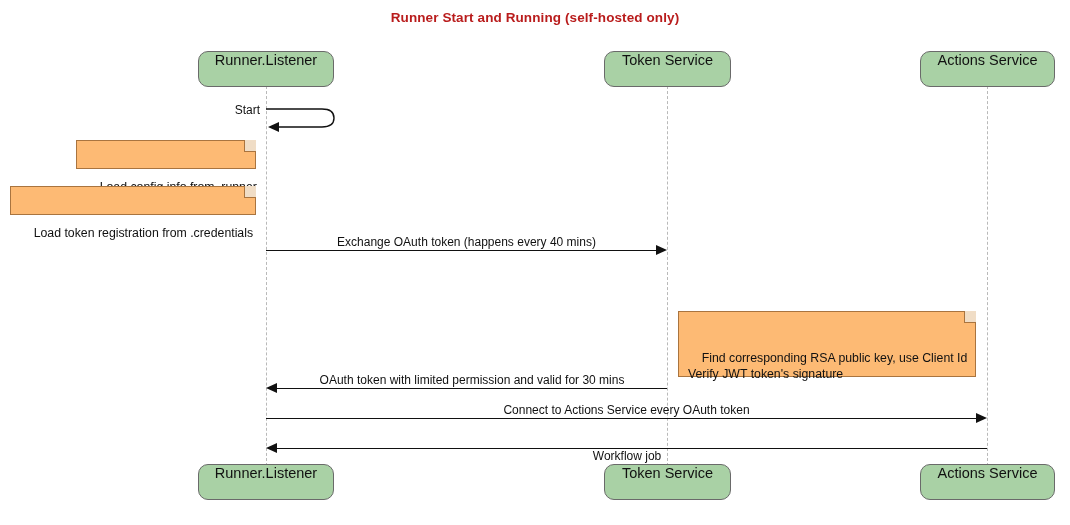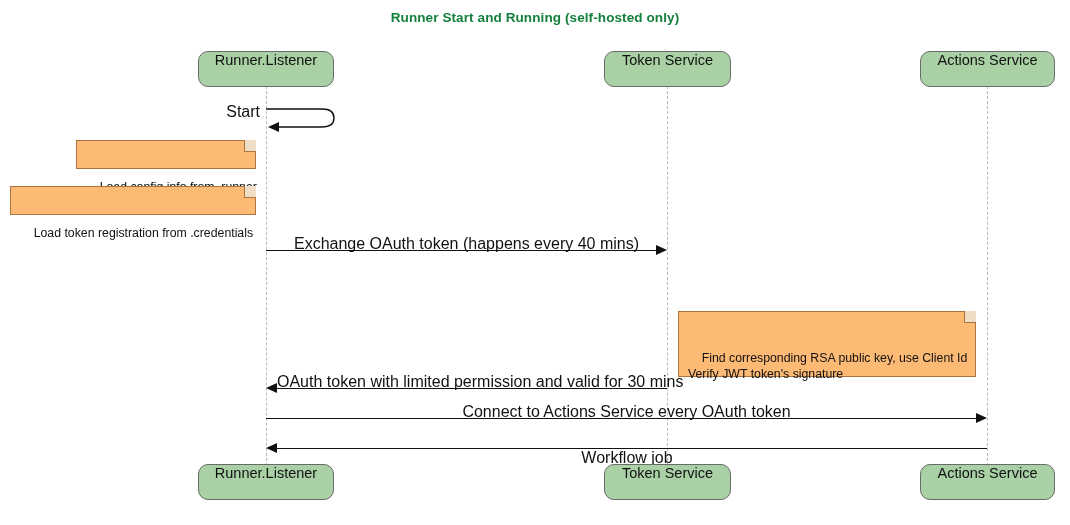--- a/index.html
+++ b/index.html
@@ -23,21 +23,21 @@
   }
   
   .diagram-title {
     position: absolute;
     left: 0;
     top: 10px;
     width: 1070px;
     text-align: center;
     font-size: 13.5px;
     font-weight: bold;
-    color: #15803d;
+    color: #b91c1c;
     letter-spacing: 0.1px;
   }
   
   .participant {
     position: absolute;
     height: 36px;
     background: #a9d1a5;
     border: 1px solid #6a6a6a;
     border-radius: 10px;
     display: flex;
@@ -69,21 +69,21 @@
     border-bottom: 5px solid transparent;
   }
   .arrowhead.right {
     border-left: 11px solid #111111;
   }
   .arrowhead.left {
     border-right: 11px solid #111111;
   }
   .msg-label {
     position: absolute;
-    font-size: 16px;
+    font-size: 12px;
     color: #111111;
     white-space: nowrap;
     text-align: center;
   }
   
   .self-loop {
     position: absolute;
   }
   
   .note {

